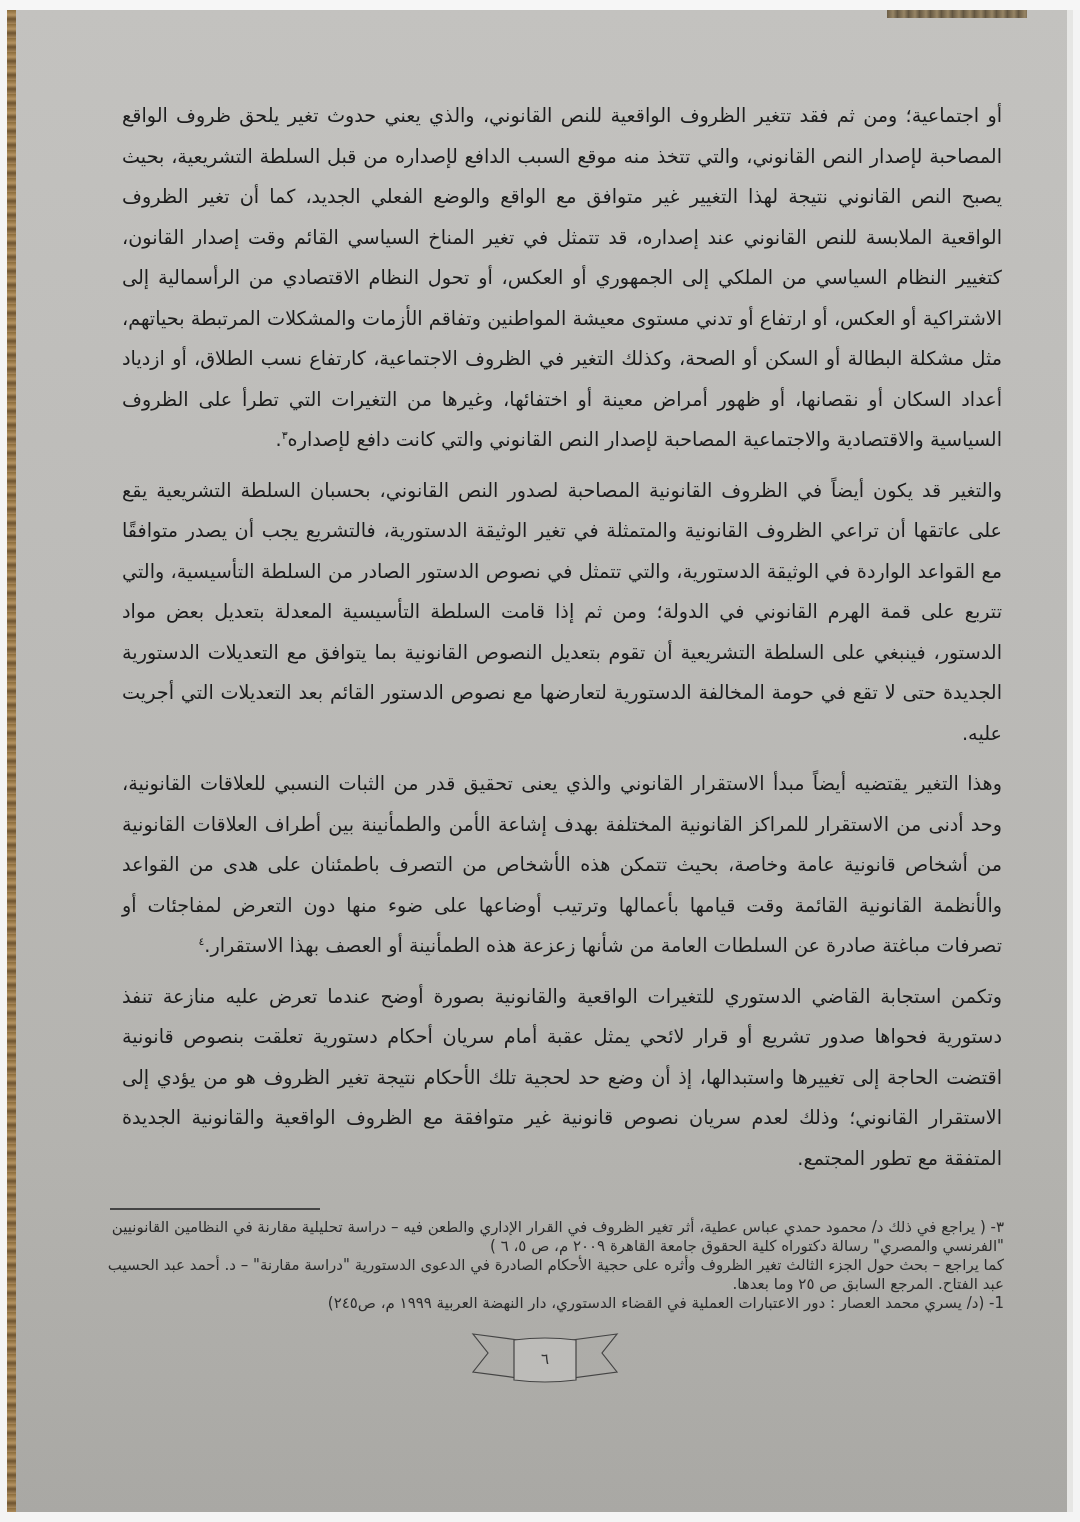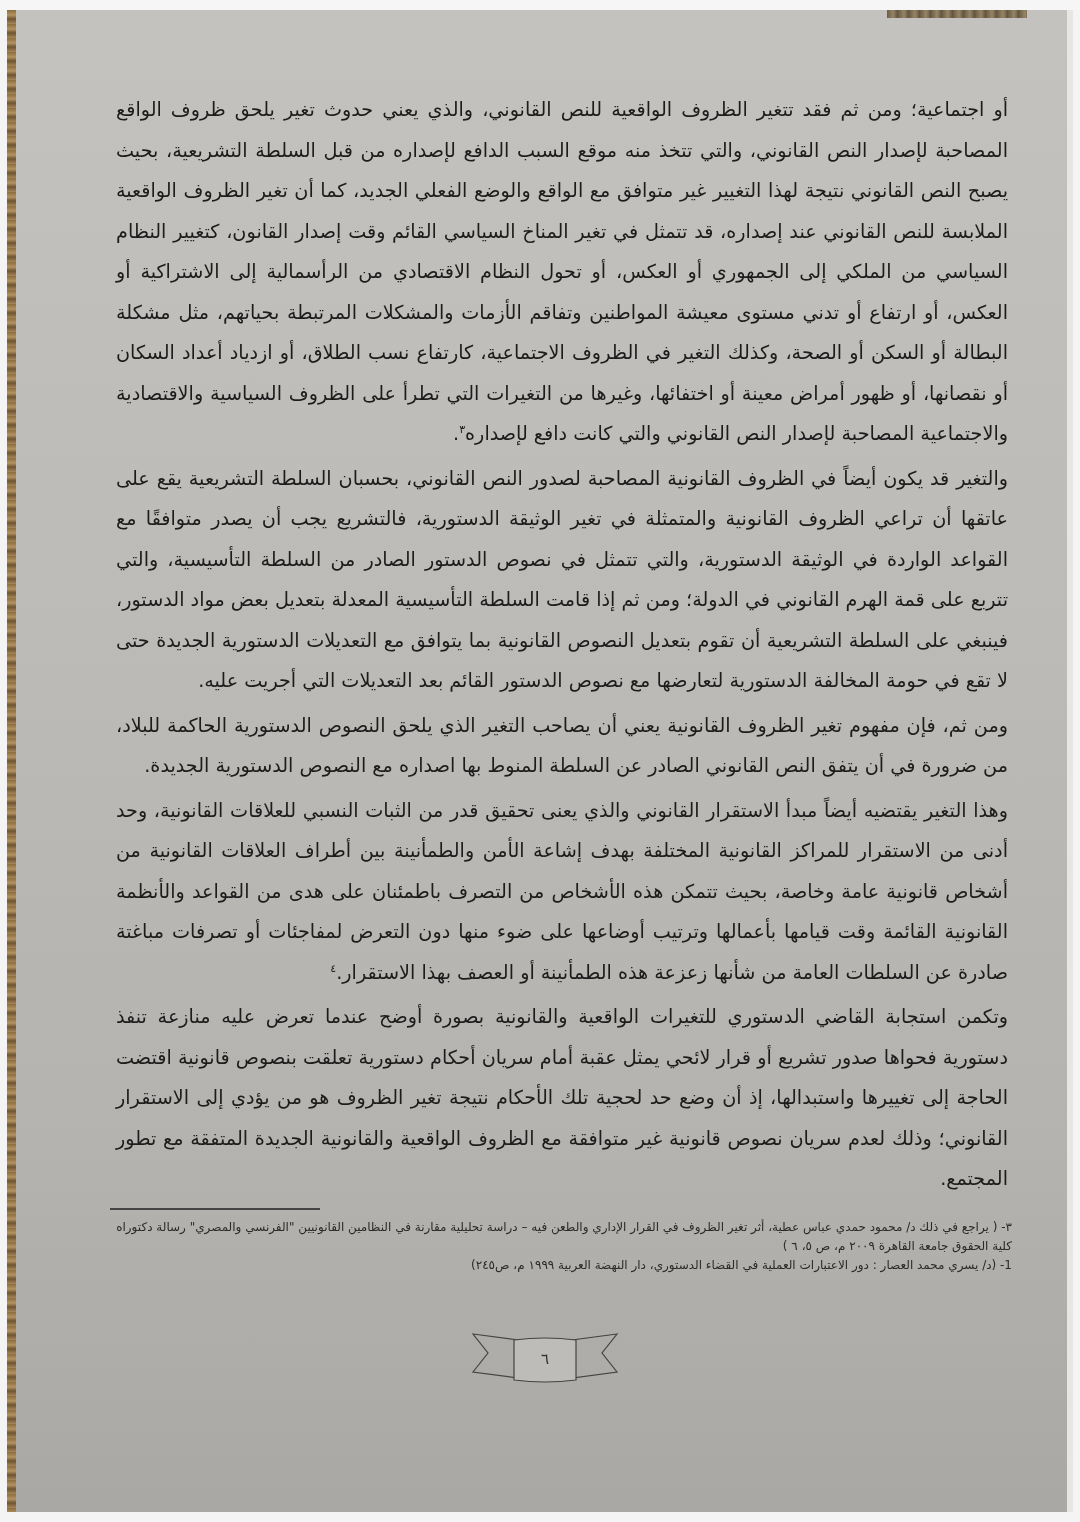--- a/index.html
+++ b/index.html
@@ -29,29 +29,29 @@
   .right-edge {
     position: absolute; right: 0; top: 0; width: 6px; height: 100%; background: #e6e6e4;
   }
   .body-text {
     position: absolute; left: 112px; top: 86px; width: 900px;
     direction: rtl; text-align: justify; text-align-last: right;
     font-family: "DejaVu Sans", sans-serif;
     font-size: 19.2px; line-height: 40.5px; color: #1c1c1c;
     letter-spacing: -0.2px;
   }
-  .body-text p { margin: 4px; }
+  .body-text p { margin: 10px; }
   .body-text sup { font-size: 11px; line-height: 0; }
   .fn-rule {
     position: absolute; left: 110px; top: 1208px; width: 210px; height: 2px; background: #444;
   }
   .footnotes {
-    position: absolute; left: 112px; top: 1218px; width: 900px;
+    position: absolute; left: 104px; top: 1218px; width: 900px;
     direction: rtl; text-align: right;
-    font-size: 12px; line-height: 19px; color: #2a2a2a;
+    font-size: 15px; line-height: 19px; color: #2a2a2a;
   }
   .footnotes p { margin: 0; }
   .page-ribbon {
     position: absolute; left: 470px; top: 1328px; width: 150px; height: 60px;
   }
   .page-num {
     position: absolute; left: 514px; top: 1340px; width: 62px; height: 38px;
     display: flex; align-items: center; justify-content: center;
     font-size: 15px; color: #333;
   }
@@ -63,29 +63,29 @@
 
 <div class="page">
   <div class="binding-left"></div>
   <div class="binding-top"></div>
   <div class="right-edge"></div>
 </div>
 
 <div class="body-text">
   <p><span>أو اجتماعية؛ ومن ثم فقد تتغير الظروف الواقعية للنص القانوني، والذي يعني حدوث تغير يلحق ظروف الواقع المصاحبة لإصدار النص القانوني، والتي تتخذ منه موقع السبب الدافع لإصداره من قبل السلطة التشريعية، بحيث يصبح النص القانوني نتيجة لهذا التغيير غير متوافق مع الواقع والوضع الفعلي الجديد، كما أن تغير الظروف الواقعية الملابسة للنص القانوني عند إصداره، قد تتمثل في تغير المناخ السياسي القائم وقت إصدار القانون، كتغيير النظام السياسي من الملكي إلى الجمهوري أو العكس، أو تحول النظام الاقتصادي من الرأسمالية إلى الاشتراكية أو العكس، أو ارتفاع أو تدني مستوى معيشة المواطنين وتفاقم الأزمات والمشكلات المرتبطة بحياتهم، مثل مشكلة البطالة أو السكن أو الصحة، وكذلك التغير في الظروف الاجتماعية، كارتفاع نسب الطلاق، أو ازدياد أعداد السكان أو نقصانها، أو ظهور أمراض معينة أو اختفائها، وغيرها من التغيرات التي تطرأ على الظروف السياسية والاقتصادية والاجتماعية المصاحبة لإصدار النص القانوني والتي كانت دافع لإصداره</span><sup>٣</sup>.</p>
   <p>والتغير قد يكون أيضاً في الظروف القانونية المصاحبة لصدور النص القانوني، بحسبان السلطة التشريعية يقع على عاتقها أن تراعي الظروف القانونية والمتمثلة في تغير الوثيقة الدستورية، فالتشريع يجب أن يصدر متوافقًا مع القواعد الواردة في الوثيقة الدستورية، والتي تتمثل في نصوص الدستور الصادر من السلطة التأسيسية، والتي تتربع على قمة الهرم القانوني في الدولة؛ ومن ثم إذا قامت السلطة التأسيسية المعدلة بتعديل بعض مواد الدستور، فينبغي على السلطة التشريعية أن تقوم بتعديل النصوص القانونية بما يتوافق مع التعديلات الدستورية الجديدة حتى لا تقع في حومة المخالفة الدستورية لتعارضها مع نصوص الدستور القائم بعد التعديلات التي أجريت عليه.</p>
-  <p>ومن ثم، فإن مفهوم تغير الظروف القانونية يعني أن يصاحب التغير الذي يلحق النصوص الدستورية الحاكمة للبلاد، من ضرورة في أن يتفق النص القانوني الصادر عن السلطة المنوط بها اصداره مع النصوص الدستورية الجديدة.</p>
   <p><span>وهذا التغير يقتضيه أيضاً مبدأ الاستقرار القانوني والذي يعنى تحقيق قدر من الثبات النسبي للعلاقات القانونية، وحد أدنى من الاستقرار للمراكز القانونية المختلفة بهدف إشاعة الأمن والطمأنينة بين أطراف العلاقات القانونية من أشخاص قانونية عامة وخاصة، بحيث تتمكن هذه الأشخاص من التصرف باطمئنان على هدى من القواعد والأنظمة القانونية القائمة وقت قيامها بأعمالها وترتيب أوضاعها على ضوء منها دون التعرض لمفاجئات أو تصرفات مباغتة صادرة عن السلطات العامة من شأنها زعزعة هذه الطمأنينة أو العصف بهذا الاستقرار</span>.<sup>٤</sup></p>
   <p>وتكمن استجابة القاضي الدستوري للتغيرات الواقعية والقانونية بصورة أوضح عندما تعرض عليه منازعة تنفذ دستورية فحواها صدور تشريع أو قرار لائحي يمثل عقبة أمام سريان أحكام دستورية تعلقت بنصوص قانونية اقتضت الحاجة إلى تغييرها واستبدالها، إذ أن وضع حد لحجية تلك الأحكام نتيجة تغير الظروف هو من يؤدي إلى الاستقرار القانوني؛ وذلك لعدم سريان نصوص قانونية غير متوافقة مع الظروف الواقعية والقانونية الجديدة المتفقة مع تطور المجتمع.</p>
 </div>
 
 <div class="fn-rule"></div>
 
 <div class="footnotes">
   <p>٣- ( يراجع في ذلك د/ محمود حمدي عباس عطية، أثر تغير الظروف في القرار الإداري والطعن فيه – دراسة تحليلية مقارنة في النظامين القانونيين "الفرنسي والمصري" رسالة دكتوراه كلية الحقوق جامعة القاهرة ٢٠٠٩ م، ص ٥، ٦ )</p>
+  <p>كما يراجع – بحث حول الجزء الثالث تغير الظروف وأثره على حجية الأحكام الصادرة في الدعوى الدستورية "دراسة مقارنة" – د. أحمد عبد الحسيب عبد الفتاح. المرجع السابق ص ٢٥ وما بعدها.</p>
   <p>1- (د/ يسري محمد العصار : دور الاعتبارات العملية في القضاء الدستوري، دار النهضة العربية ١٩٩٩ م، ص٢٤٥)</p>
 </div>
 
 <svg class="page-ribbon" viewBox="0 0 150 60" width="150" height="60">
   <path d="M3 6 L48 12 L48 50 L3 44 L18 25 Z" fill="none" stroke="#444" stroke-width="1.2"></path>
   <path d="M147 6 L102 12 L102 50 L147 44 L132 25 Z" fill="none" stroke="#444" stroke-width="1.2"></path>
   <path d="M44 12 Q75 8 106 12 L106 52 Q75 56 44 52 Z" fill="#bdbcb9" stroke="#444" stroke-width="1.2"></path>
 </svg>
 <div class="page-num">٦</div>
 

